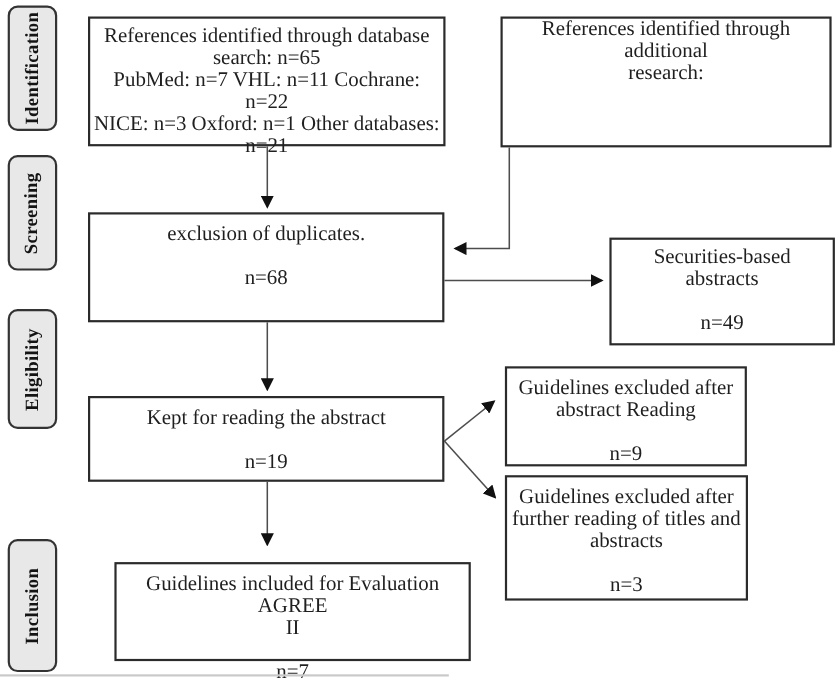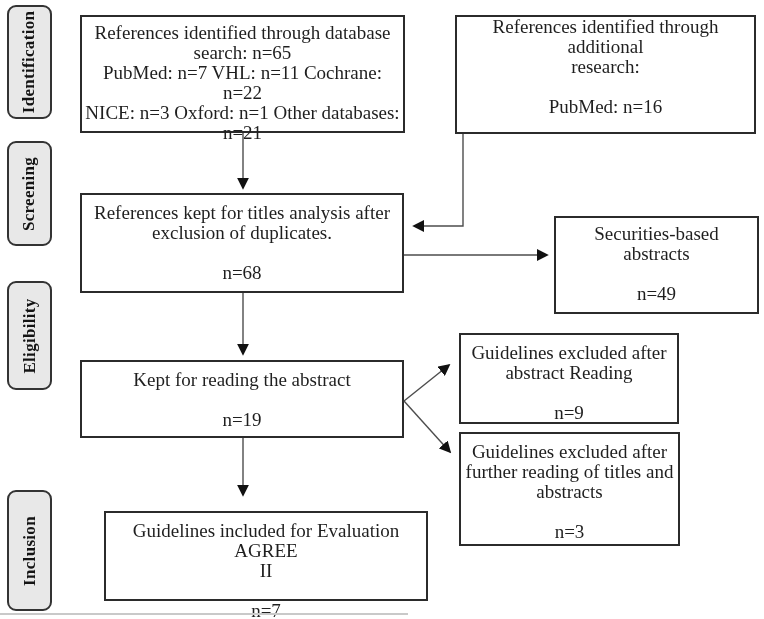--- a/index.html
+++ b/index.html
@@ -83,25 +83,23 @@
     <div class="bl">search: n=65</div>
     <div class="bl">PubMed: n=7 VHL: n=11 Cochrane: n=22</div>
     <div class="bl">NICE: n=3 Oxford: n=1 Other databases:</div>
     <div class="bl">n=21</div>
   </div>
 
   <div class="fbox bx-add">
     <div class="bl">References identified through additional</div>
     <div class="bl">research:</div>
     <div class="bl"></div>
-    <div class="bl">PubMed: n=16</div>
   </div>
 
   <div class="fbox bx-titles">
-    <div class="bl">References kept for titles analysis after</div>
     <div class="bl">exclusion of duplicates.</div>
     <div class="bl"></div>
     <div class="bl">n=68</div>
   </div>
 
   <div class="fbox bx-sec">
     <div class="bl">Securities-based</div>
     <div class="bl">abstracts</div>
     <div class="bl"></div>
     <div class="bl">n=49</div>

